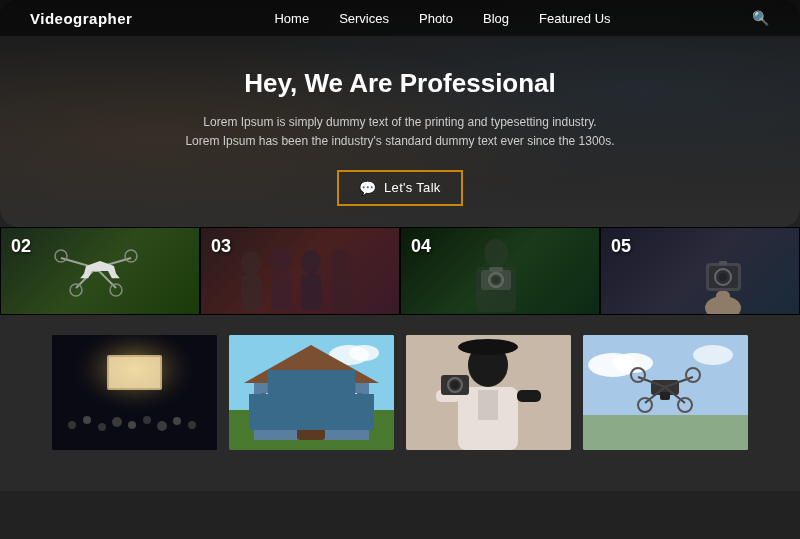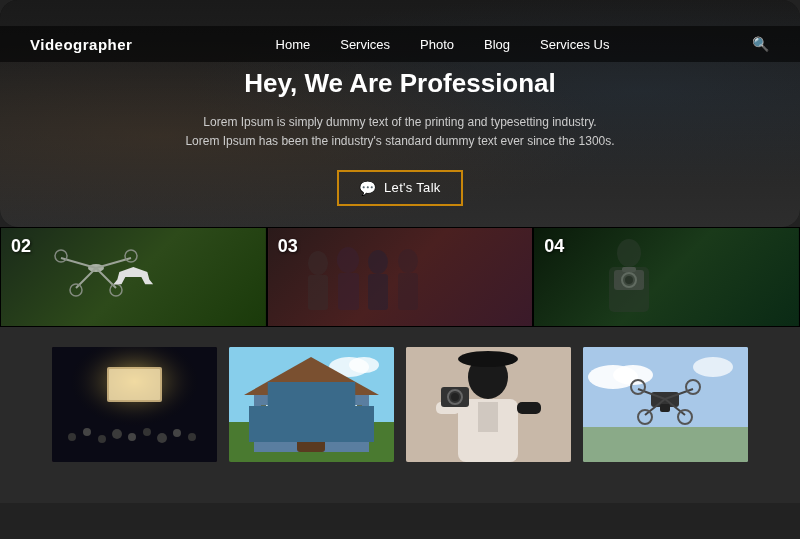--- a/index.html
+++ b/index.html
@@ -4,21 +4,20 @@
   <style>
     * { margin: 0; padding: 0; box-sizing: border-box; }
     body { width: 800px; height: 539px; overflow: hidden; font-family: Georgia, 'Times New Roman', serif; background: #222; }
 
     
     nav {
       position: absolute; top: 0; left: 0; right: 0; z-index: 10;
       display: flex; align-items: center; justify-content: space-between;
       padding: 0 30px; height: 36px;
       background: rgba(0,0,0,0.55);
-      margin-top: 26px;
     }
     .nav-brand { color: #fff; font-size: 15px; font-weight: bold; font-family: Arial, sans-serif; letter-spacing: 0.5px; }
     .nav-links { display: flex; gap: 30px; align-items: flex-start; }
     .nav-links a { color: #fff; text-decoration: none; font-size: 13px; font-family: Arial, sans-serif; }
     .nav-search { color: #fff; font-size: 14px; cursor: pointer; }
 
     
     .hero {
       position: relative; width: 800px; height: 227px;
       background: linear-gradient(rgba(0,0,0,0.55), rgba(0,0,0,0.55)),
@@ -41,21 +40,21 @@
     .hero-btn {
       display: inline-flex; align-items: center; gap: 7px;
       border: 2px solid #c8860a; color: #fff; background: transparent;
       padding: 8px 20px; font-size: 13px; cursor: pointer; font-family: Arial, sans-serif;
       letter-spacing: 0.3px;
     }
     .whatsapp-icon { font-size: 14px; }
 
     
     .gallery-row {
-      display: flex; width: 800px; height: 100px;
+      display: flex; width: 800px; height: 88px;
       background: #111;
     }
     .gallery-item {
       flex: 1; position: relative; overflow: hidden; cursor: pointer;
       border: 1px solid #000;
     }
     .gallery-item .gallery-bg {
       width: 100%; height: 100%;
       background-size: cover; background-position: center;
     }
@@ -128,21 +127,21 @@
 </head>
 <body>
 
 <nav>
   <span class="nav-brand">Videographer</span>
   <div class="nav-links">
     <a href="#">Home</a>
     <a href="#">Services</a>
     <a href="#">Photo</a>
     <a href="#">Blog</a>
-    <a href="#">Services Us</a>
+    <a href="#">Featured Us</a>
   </div>
   <span class="nav-search">🔍</span>
 </nav>
 
 <div class="hero">
   <div class="hero-bg"></div>
   <div class="hero-content">
     <h1 class="hero-title">
       <span>Hey, We Are Professional</span><br>
     </h1>
@@ -199,20 +198,36 @@
         <rect x="75" y="39" width="40" height="45" rx="5" fill="#2a3a2a"></rect>
 
         <rect x="80" y="42" width="30" height="20" rx="3" fill="#555"></rect>
         <circle cx="95" cy="52" r="7" fill="none" stroke="#888" stroke-width="2"></circle>
         <circle cx="95" cy="52" r="4" fill="#333"></circle>
         <rect x="88" y="39" width="14" height="5" rx="2" fill="#666"></rect>
       </svg>
     </div>
     <span class="gallery-num">04</span>
   </div>
+  <div class="gallery-item">
+    <div class="gallery-bg g4">
+      <svg viewBox="0 0 190 100" width="190" height="100" style="position:absolute;top:0;left:0;opacity:0.65">
+
+        <rect x="105" y="35" width="35" height="28" rx="4" fill="#555"></rect>
+        <rect x="108" y="38" width="29" height="22" rx="2" fill="#333"></rect>
+        <circle cx="122" cy="49" r="8" fill="none" stroke="#888" stroke-width="2"></circle>
+        <circle cx="122" cy="49" r="4" fill="#222"></circle>
+        <rect x="118" y="33" width="8" height="4" rx="1" fill="#666"></rect>
+
+        <ellipse cx="122" cy="80" rx="18" ry="12" fill="#c8a882"></ellipse>
+        <rect x="115" y="63" width="14" height="18" rx="5" fill="#c8a882"></rect>
+      </svg>
+    </div>
+    <span class="gallery-num">05</span>
+  </div>
 </div>
 
 <div class="featured-section">
   <div class="featured-grid">
     <div class="featured-card fc1">
       <svg viewBox="0 0 165 115" width="165" height="115" style="position:absolute;top:0;left:0;">
         <defs>
           <radialGradient id="spotlight" cx="50%" cy="30%" r="40%">
             <stop offset="0%" stop-color="rgba(255,220,100,0.6)"></stop>
             <stop offset="100%" stop-color="rgba(0,0,0,0)"></stop>

